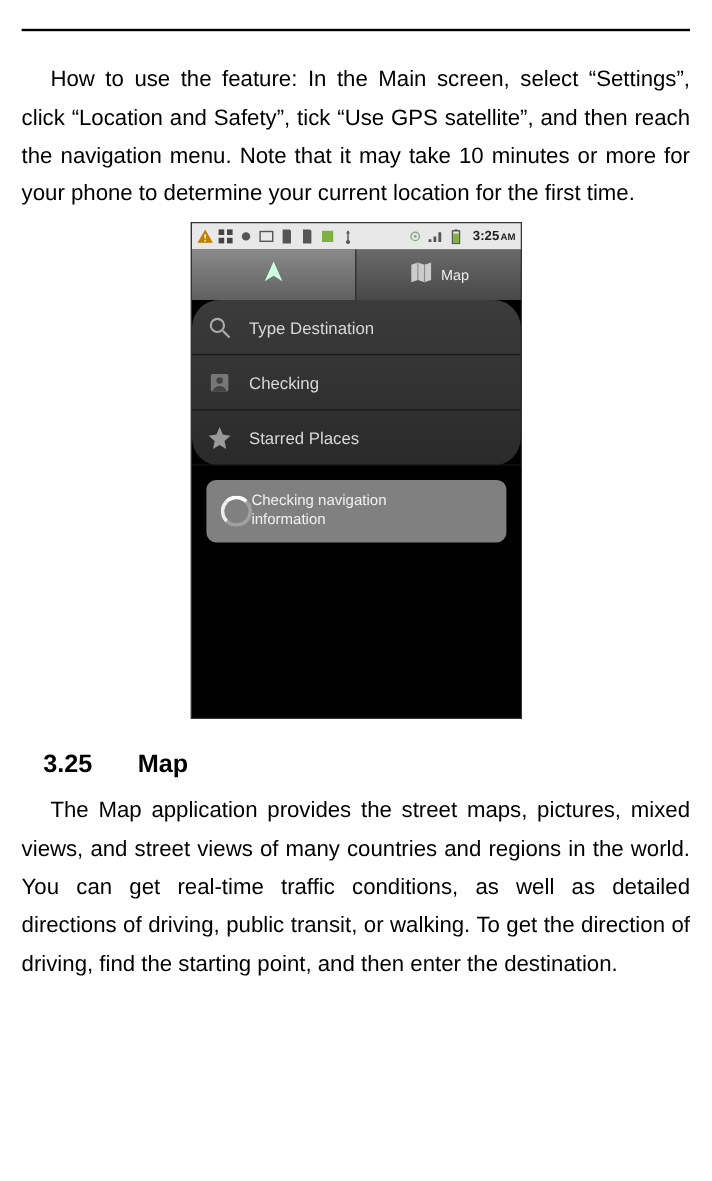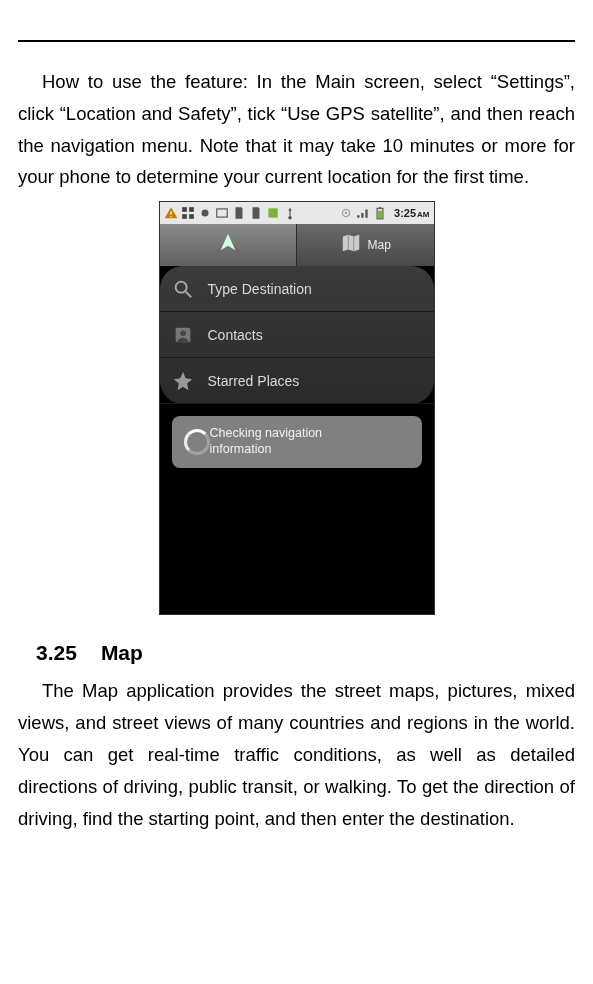--- a/index.html
+++ b/index.html
@@ -1,19 +1,19 @@
 <!DOCTYPE html>
 <html><head>
 <meta charset="utf-8">
 <style>
   * { box-sizing: border-box; margin: 0; padding: 0; }
   html, body { width: 593px; background: #fff; font-family: "Century Gothic", "Futura", Arial, sans-serif; }
   .page {
     width: 593px;
-    padding: 16px 18px 0 18px;
+    padding: 0 18px 0 18px;
     color: #000;
   }
   .top-rule {
     border-top: 2px solid #000;
     margin-top: 24px;
     margin-bottom: 24px;
   }
   .para {
     font-size: 18.5px;
     line-height: 1.72;
@@ -21,21 +21,21 @@
     text-justify: inter-word;
     margin-bottom: 6px;
   }
   .para .indent { display:inline-block; width: 24px; }
   .heading {
     font-weight: 800;
     font-size: 21px;
     margin-top: 26px;
     margin-bottom: 10px;
   }
-  .heading .hnum { display:inline-block; margin-left:18px; margin-right: 24px; }
+  .heading .hnum { display:inline-block; margin-left:18px; margin-right: 38px; }
   .page-num {
     text-align: center;
     font-family: "Times New Roman", serif;
     font-size: 17px;
     margin-top: 20px;
     padding-bottom: 12px;
   }
 
   
   .phone-wrap {
@@ -247,21 +247,21 @@
           <span class="row-label">Type Destination</span>
         </div>
         <div class="row">
           <span class="ricon">
             <svg viewBox="0 0 24 24">
                 <rect x="4" y="4" width="16" height="16" rx="2" fill="#777"></rect>
                 <circle cx="12" cy="10" r="3" fill="#444"></circle>
                 <path d="M6 20c0-3 3-5 6-5s6 2 6 5" fill="#444"></path>
               </svg>
           </span>
-          <span class="row-label">Contacts</span>
+          <span class="row-label">Checking</span>
         </div>
         <div class="row">
           <span class="ricon">
             <svg viewBox="0 0 24 24">
                 <path fill="#999" d="M12 2l2.9 6.9L22 10l-5.5 4.8L18 22l-6-3.6L6 22l1.5-7.2L2 10l7.1-1.1z"></path>
               </svg>
           </span>
           <span class="row-label">Starred Places</span>
         </div>
       </div>

